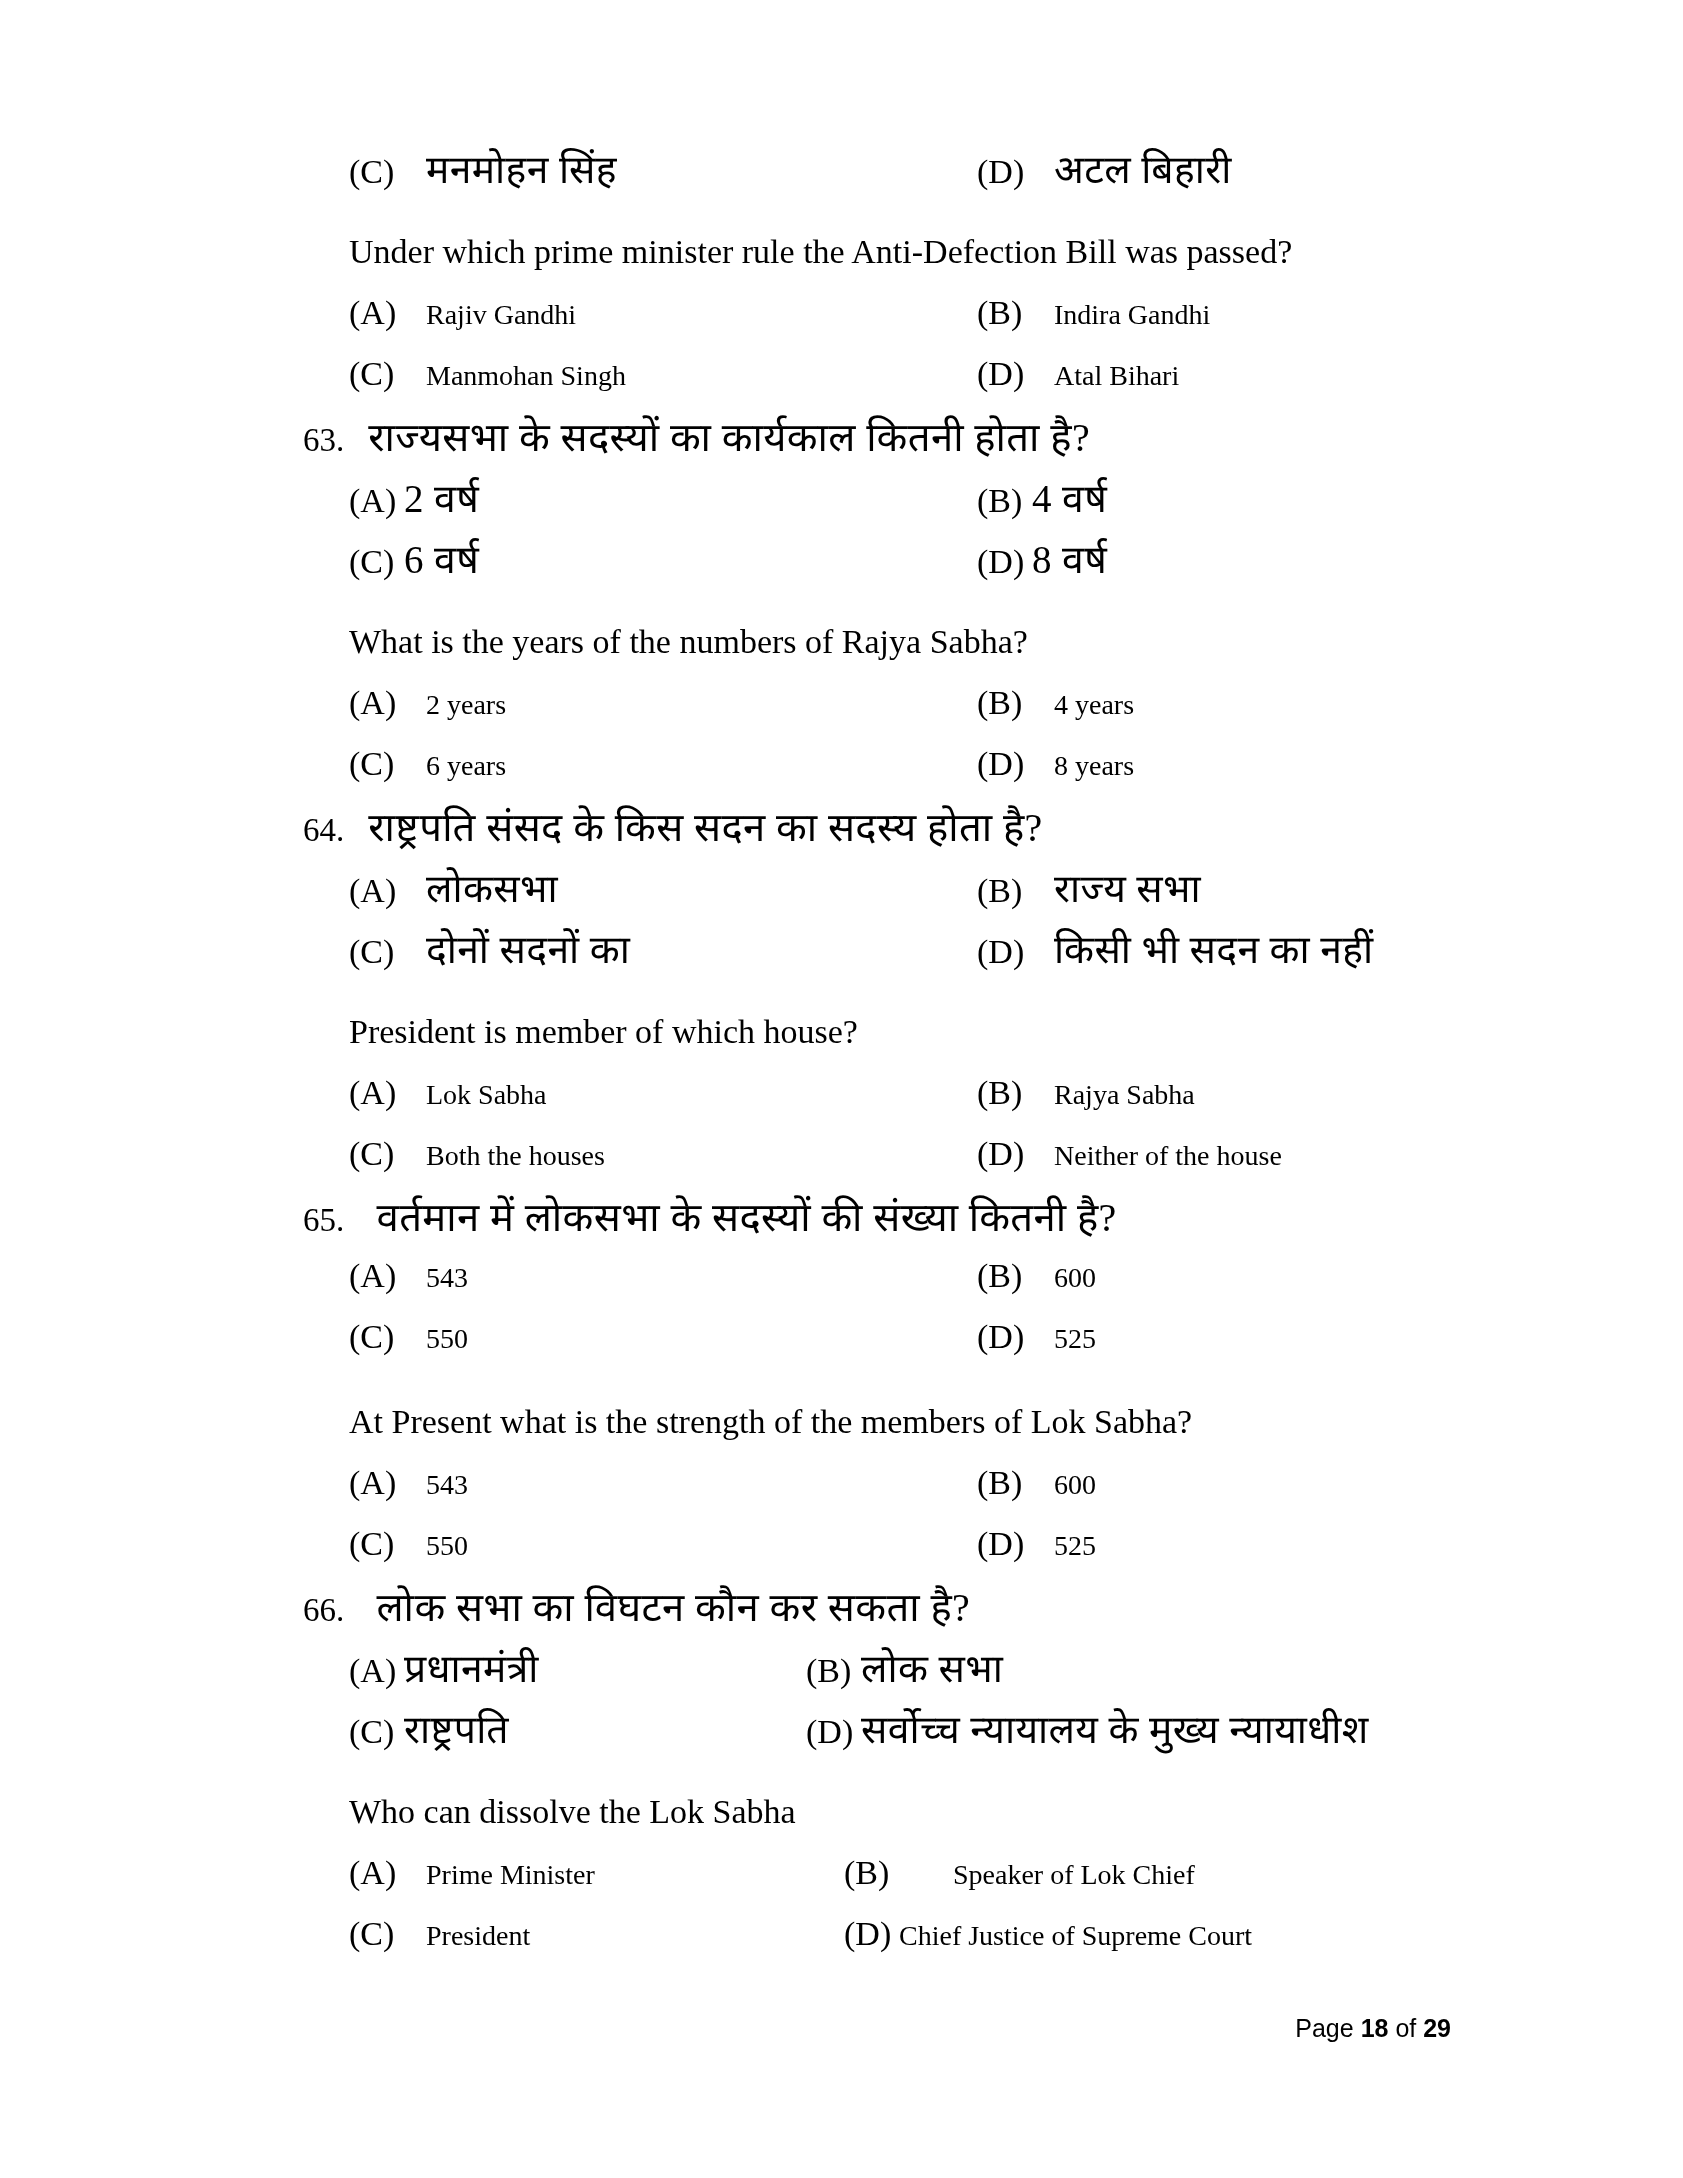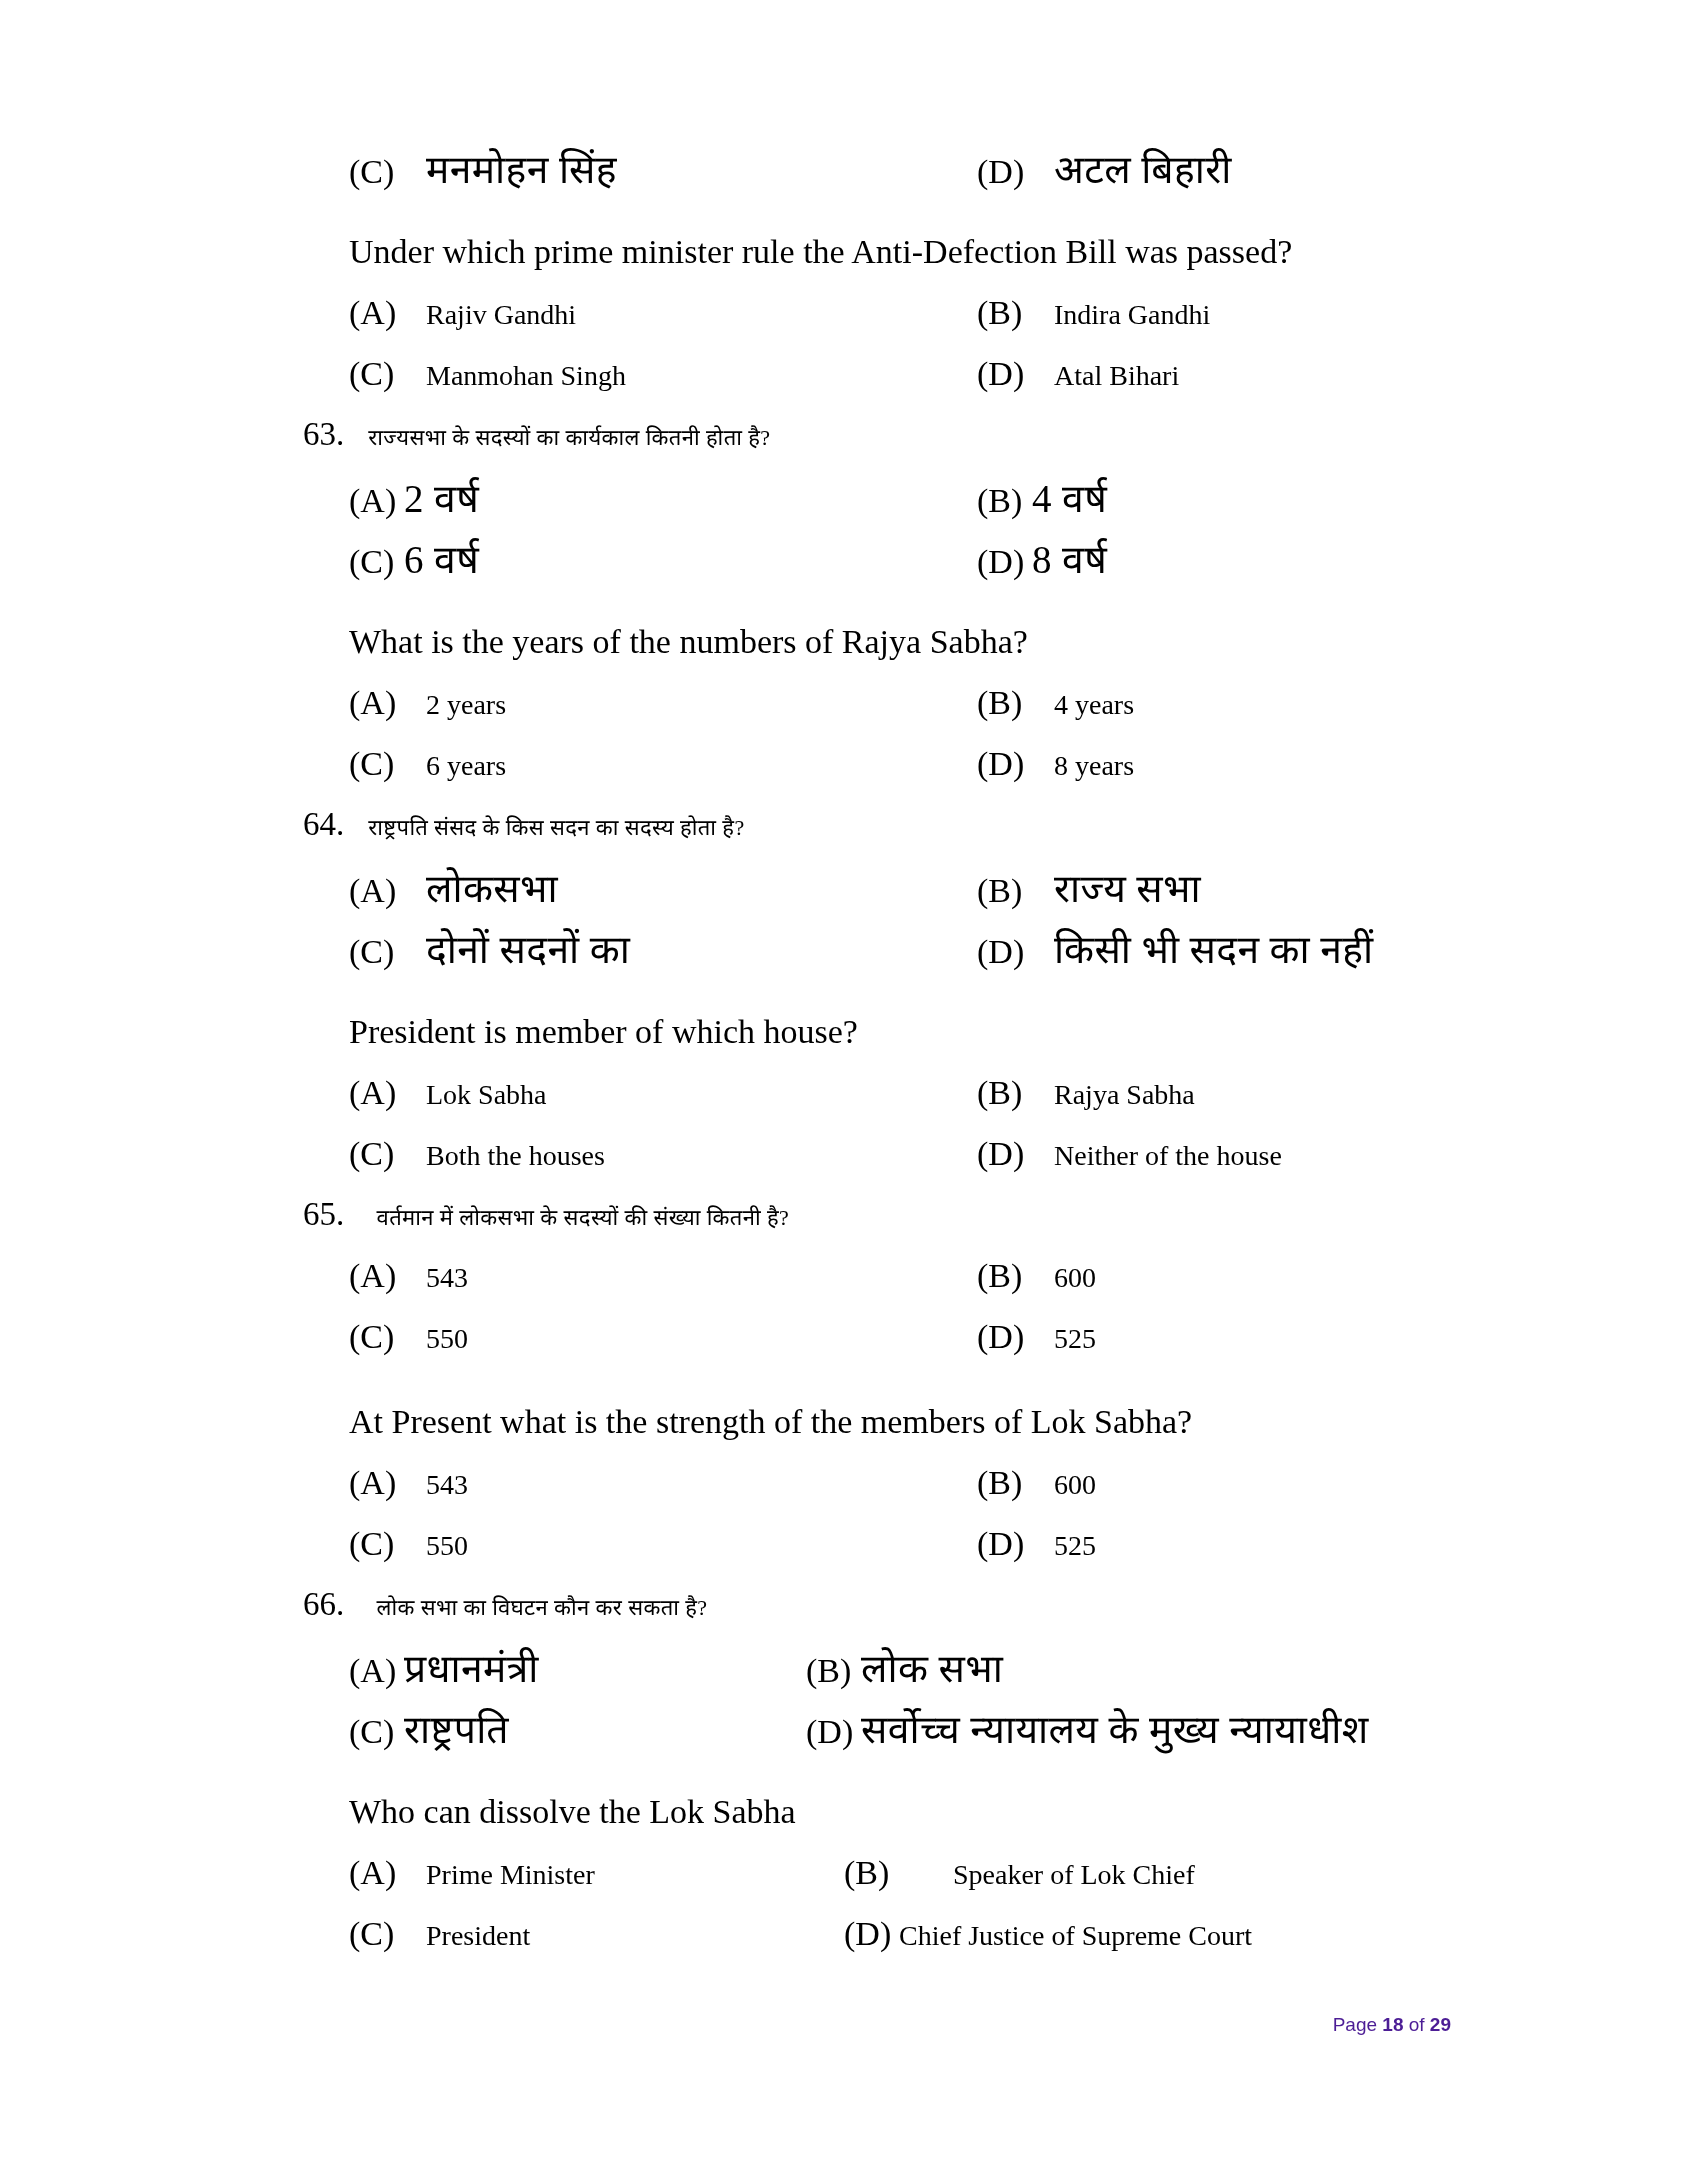--- a/index.html
+++ b/index.html
@@ -37,21 +37,21 @@
     height: 61px;
     white-space: pre;
     gap: 24px;
   }
   .qnum {
     display: inline-block;
     min-width: 0;
     white-space: pre;
   }
   .qstem-hi {
-    font-size: 22px;
+    font-size: 40px;
     letter-spacing: 0.4px;
   }
 
   .stem-en {
     font-size: 34px;
     line-height: 1.0;
     height: 61px;
     padding-left: 46px;
     white-space: pre;
     display: flex;
@@ -93,22 +93,22 @@
     font-size: 28px;
     white-space: pre;
   }
 
   
   .footer {
     position: absolute;
     right: 232px;
     top: 2014px;
     font-family: "Liberation Sans", "DejaVu Sans", sans-serif;
-    font-size: 19px;
-    color: #4c1d95;
+    font-size: 25px;
+    color: #000000;
     white-space: pre;
   }
   .footer b { font-weight: bold; }
 </style>
 </head>
 <body>
 
 <div class="page">
   <div class="content">
 

